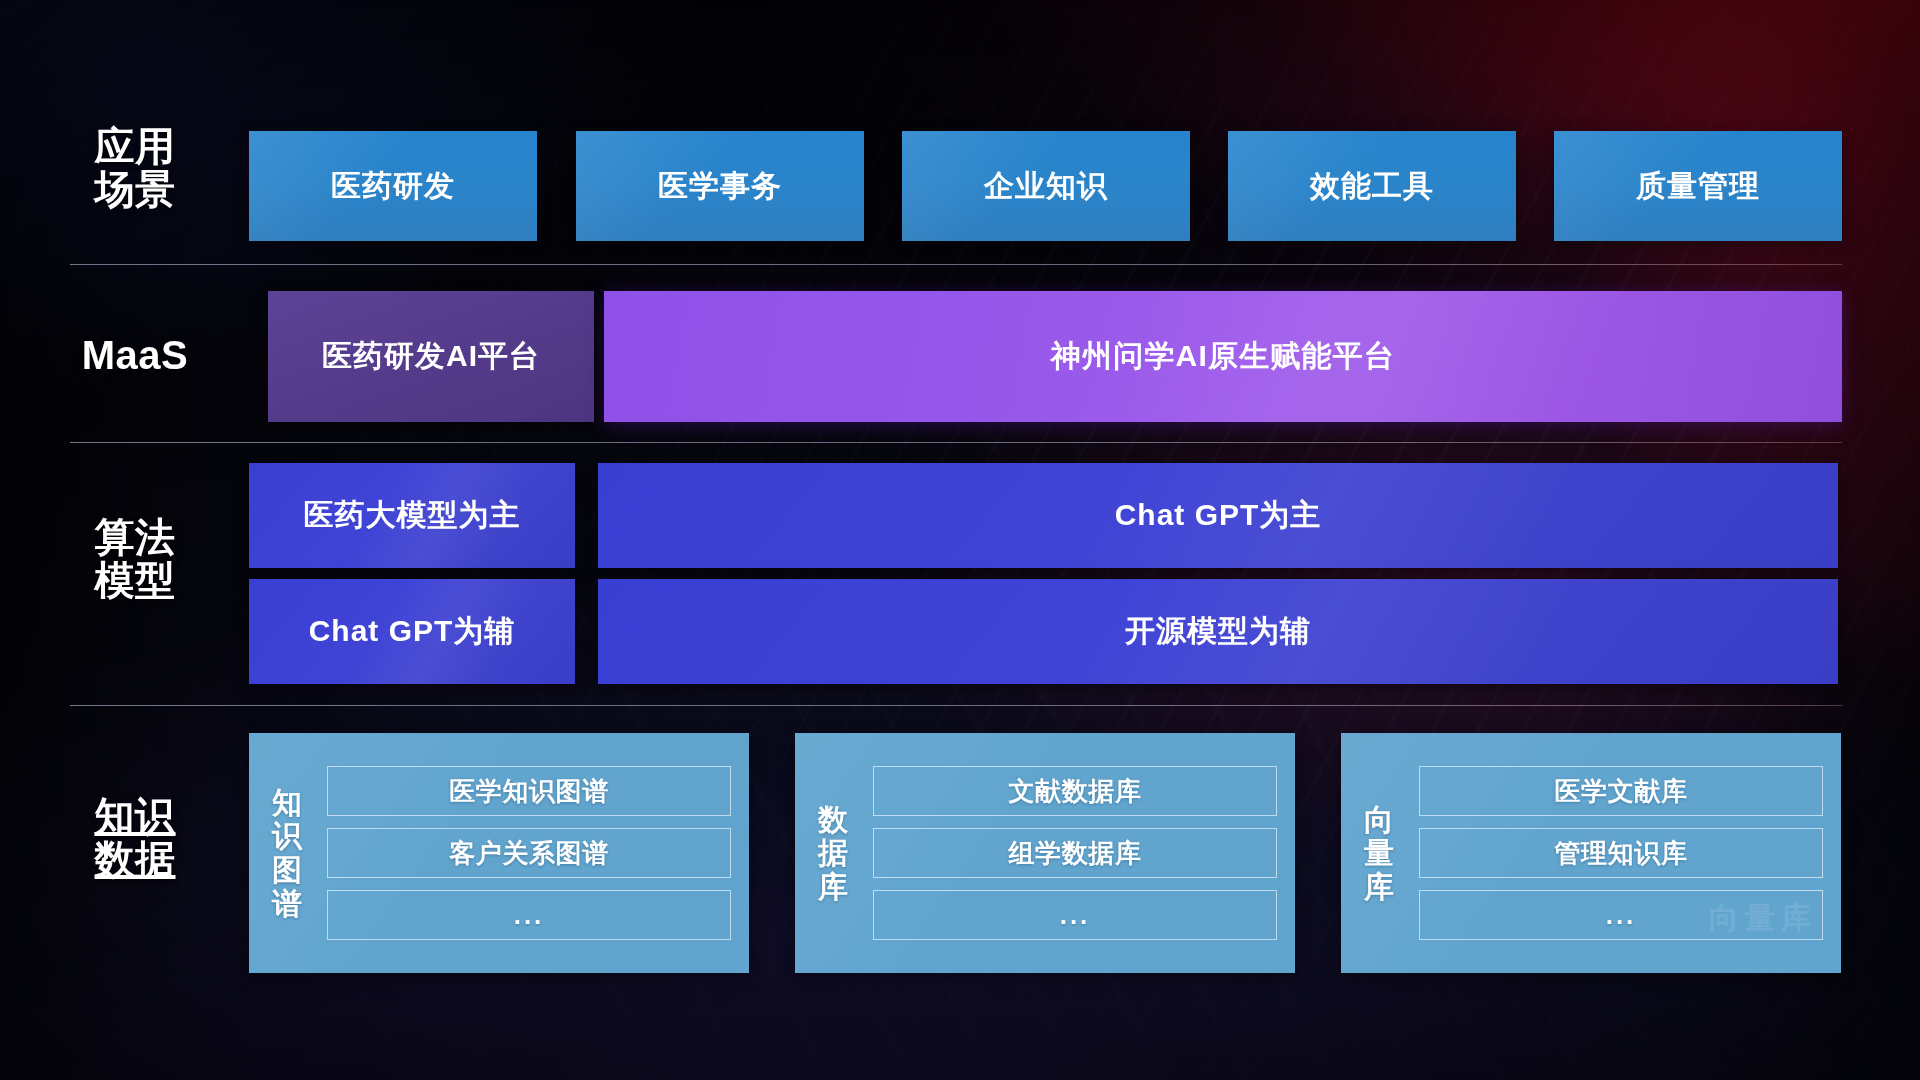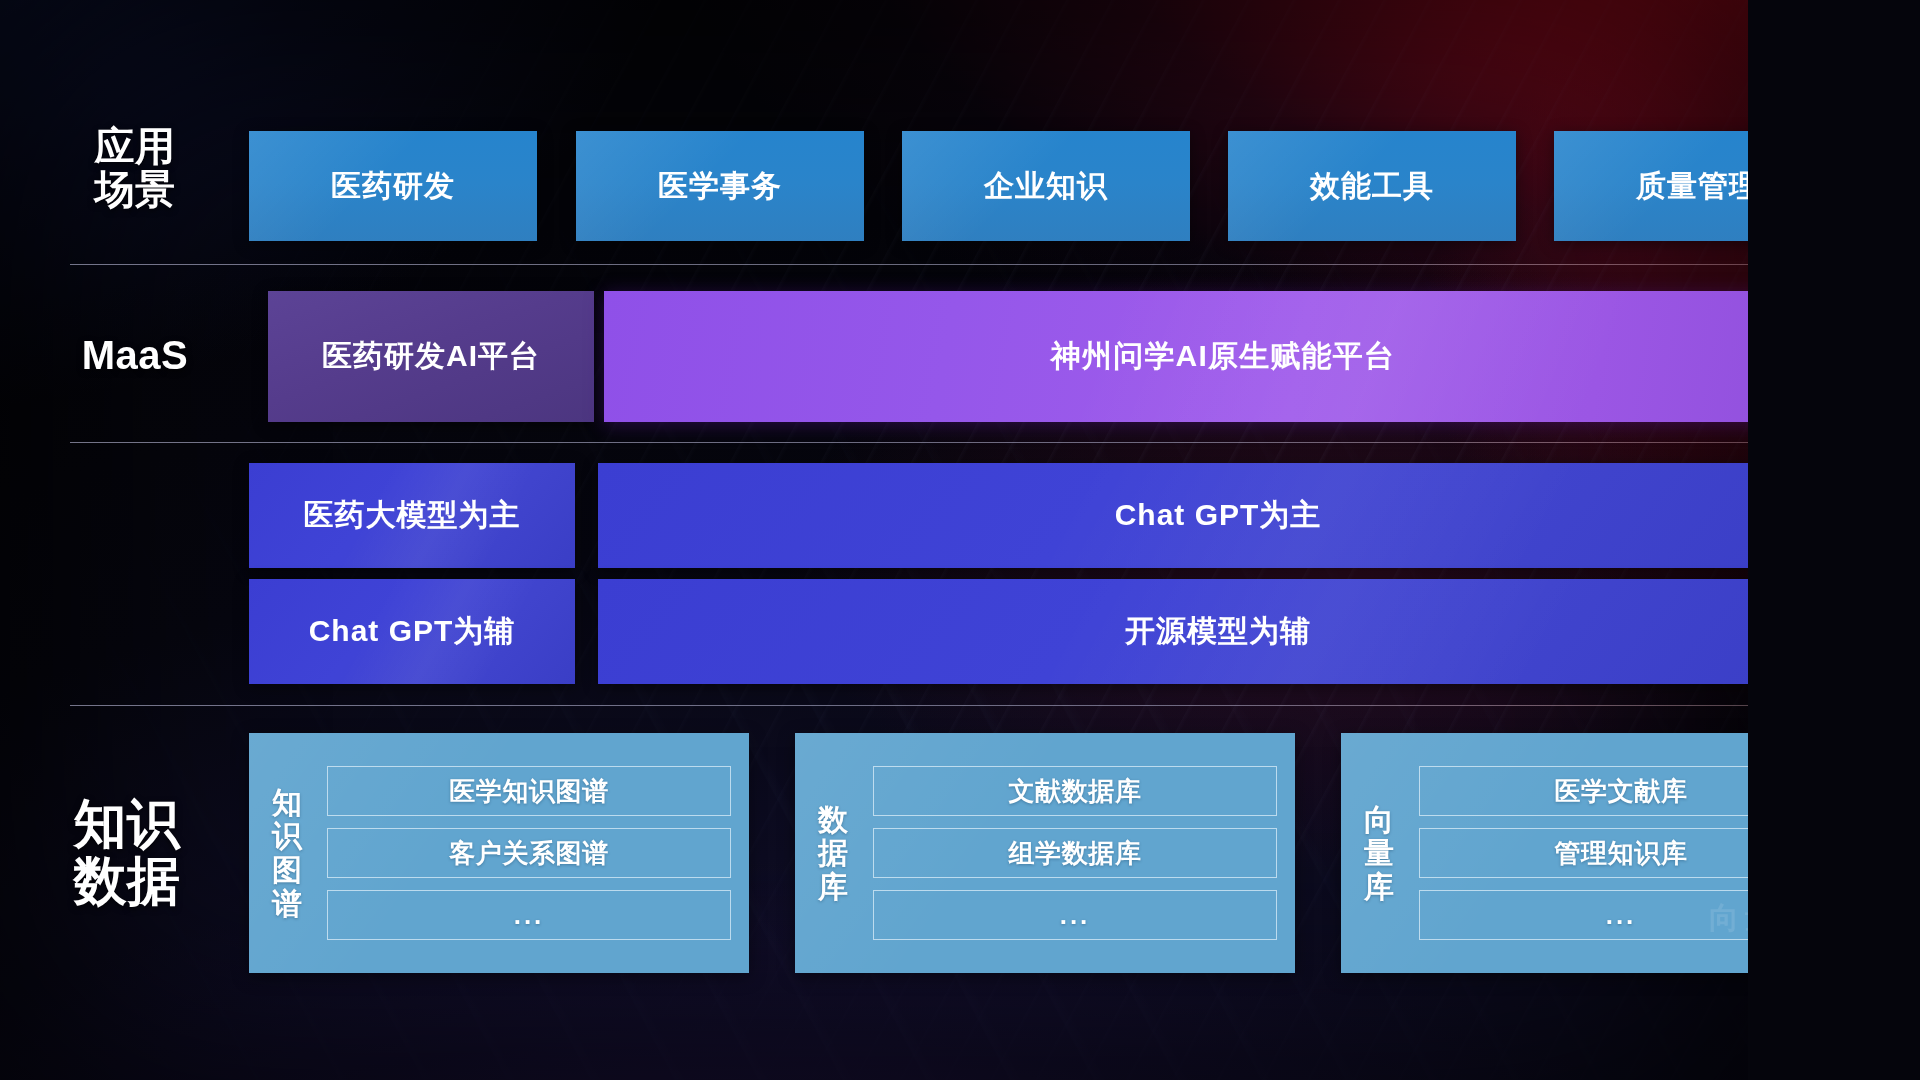--- a/index.html
+++ b/index.html
@@ -1,19 +1,19 @@
 <!DOCTYPE html>
 <html><head>
 <meta charset="utf-8">
 <style>
   html,body{margin:0;padding:0;background:#05050c;}
   body{width:1920px;height:1080px;overflow:hidden;font-family:"Liberation Sans","DejaVu Sans",sans-serif;}
 
   
-  #stage{position:relative;width:1748px;height:1080px;overflow:hidden;background:#07070f;}
+  #stage{position:relative;width:1920px;height:1080px;overflow:hidden;background:#07070f;}
 
   
   .bg-base{position:absolute;inset:0;
     background:
       radial-gradient(120% 95% at 50% 115%, #1a1438 0%, #0d0c22 38%, #06060f 68%, #040409 100%);}
   .bg-red{position:absolute;inset:0;
     background:
       radial-gradient(78% 70% at 104% -16%, rgba(225,16,34,0.98) 0%, rgba(196,12,32,0.92) 20%, rgba(150,10,32,0.72) 38%, rgba(96,10,38,0.42) 55%, rgba(40,8,34,0.16) 72%, rgba(0,0,0,0) 86%);}
   .bg-red2{position:absolute;inset:0;
     background:
@@ -158,37 +158,41 @@
 
     <div class="maas-left" style="left:249px;top:291px;width:326px;height:131px;font-size:30px;">
       <span>医药研发AI平台</span>
     </div>
     <div class="maas-right" style="left:604px;top:291px;width:1238px;height:131px;font-size:30px;">
       <span>神州问学AI原生赋能平台</span>
     </div>
 
     <div class="divider" style="left:70px;top:442px;width:1772px;"></div>
 
+    <div class="rlabel" style="left:70px;top:516px;width:130px;font-size:40px;">
+      <span>算法</span>
+      <span>模型</span>
+    </div>
 
     <div class="algobox" style="left:249px;top:463px;width:326px;height:105px;font-size:30px;">
       <span>医药大模型为主</span>
     </div>
     <div class="algobox" style="left:598px;top:463px;width:1240px;height:105px;font-size:30px;">
       <span>Chat GPT为主</span>
     </div>
     <div class="algobox" style="left:249px;top:579px;width:326px;height:105px;font-size:30px;">
       <span>Chat GPT为辅</span>
     </div>
     <div class="algobox" style="left:598px;top:579px;width:1240px;height:105px;font-size:30px;">
       <span>开源模型为辅</span>
     </div>
 
     <div class="divider" style="left:70px;top:705px;width:1772px;"></div>
 
-    <div class="rlabel" style="left:62px;top:795px;width:130px;font-size:53px;">
+    <div class="rlabel" style="left:70px;top:795px;width:130px;font-size:40px;text-decoration:underline;">
       <span>知识</span>
       <span>数据</span>
     </div>
 
     <div class="kpanel" style="left:249px;top:733px;width:500px;height:240px;">
       <div class="kpanel-inner-shade"></div>
       <div class="kvlabel" style="width:76px;font-size:30px;">
         <span>知</span>
         <span>识</span>
         <span>图</span>

